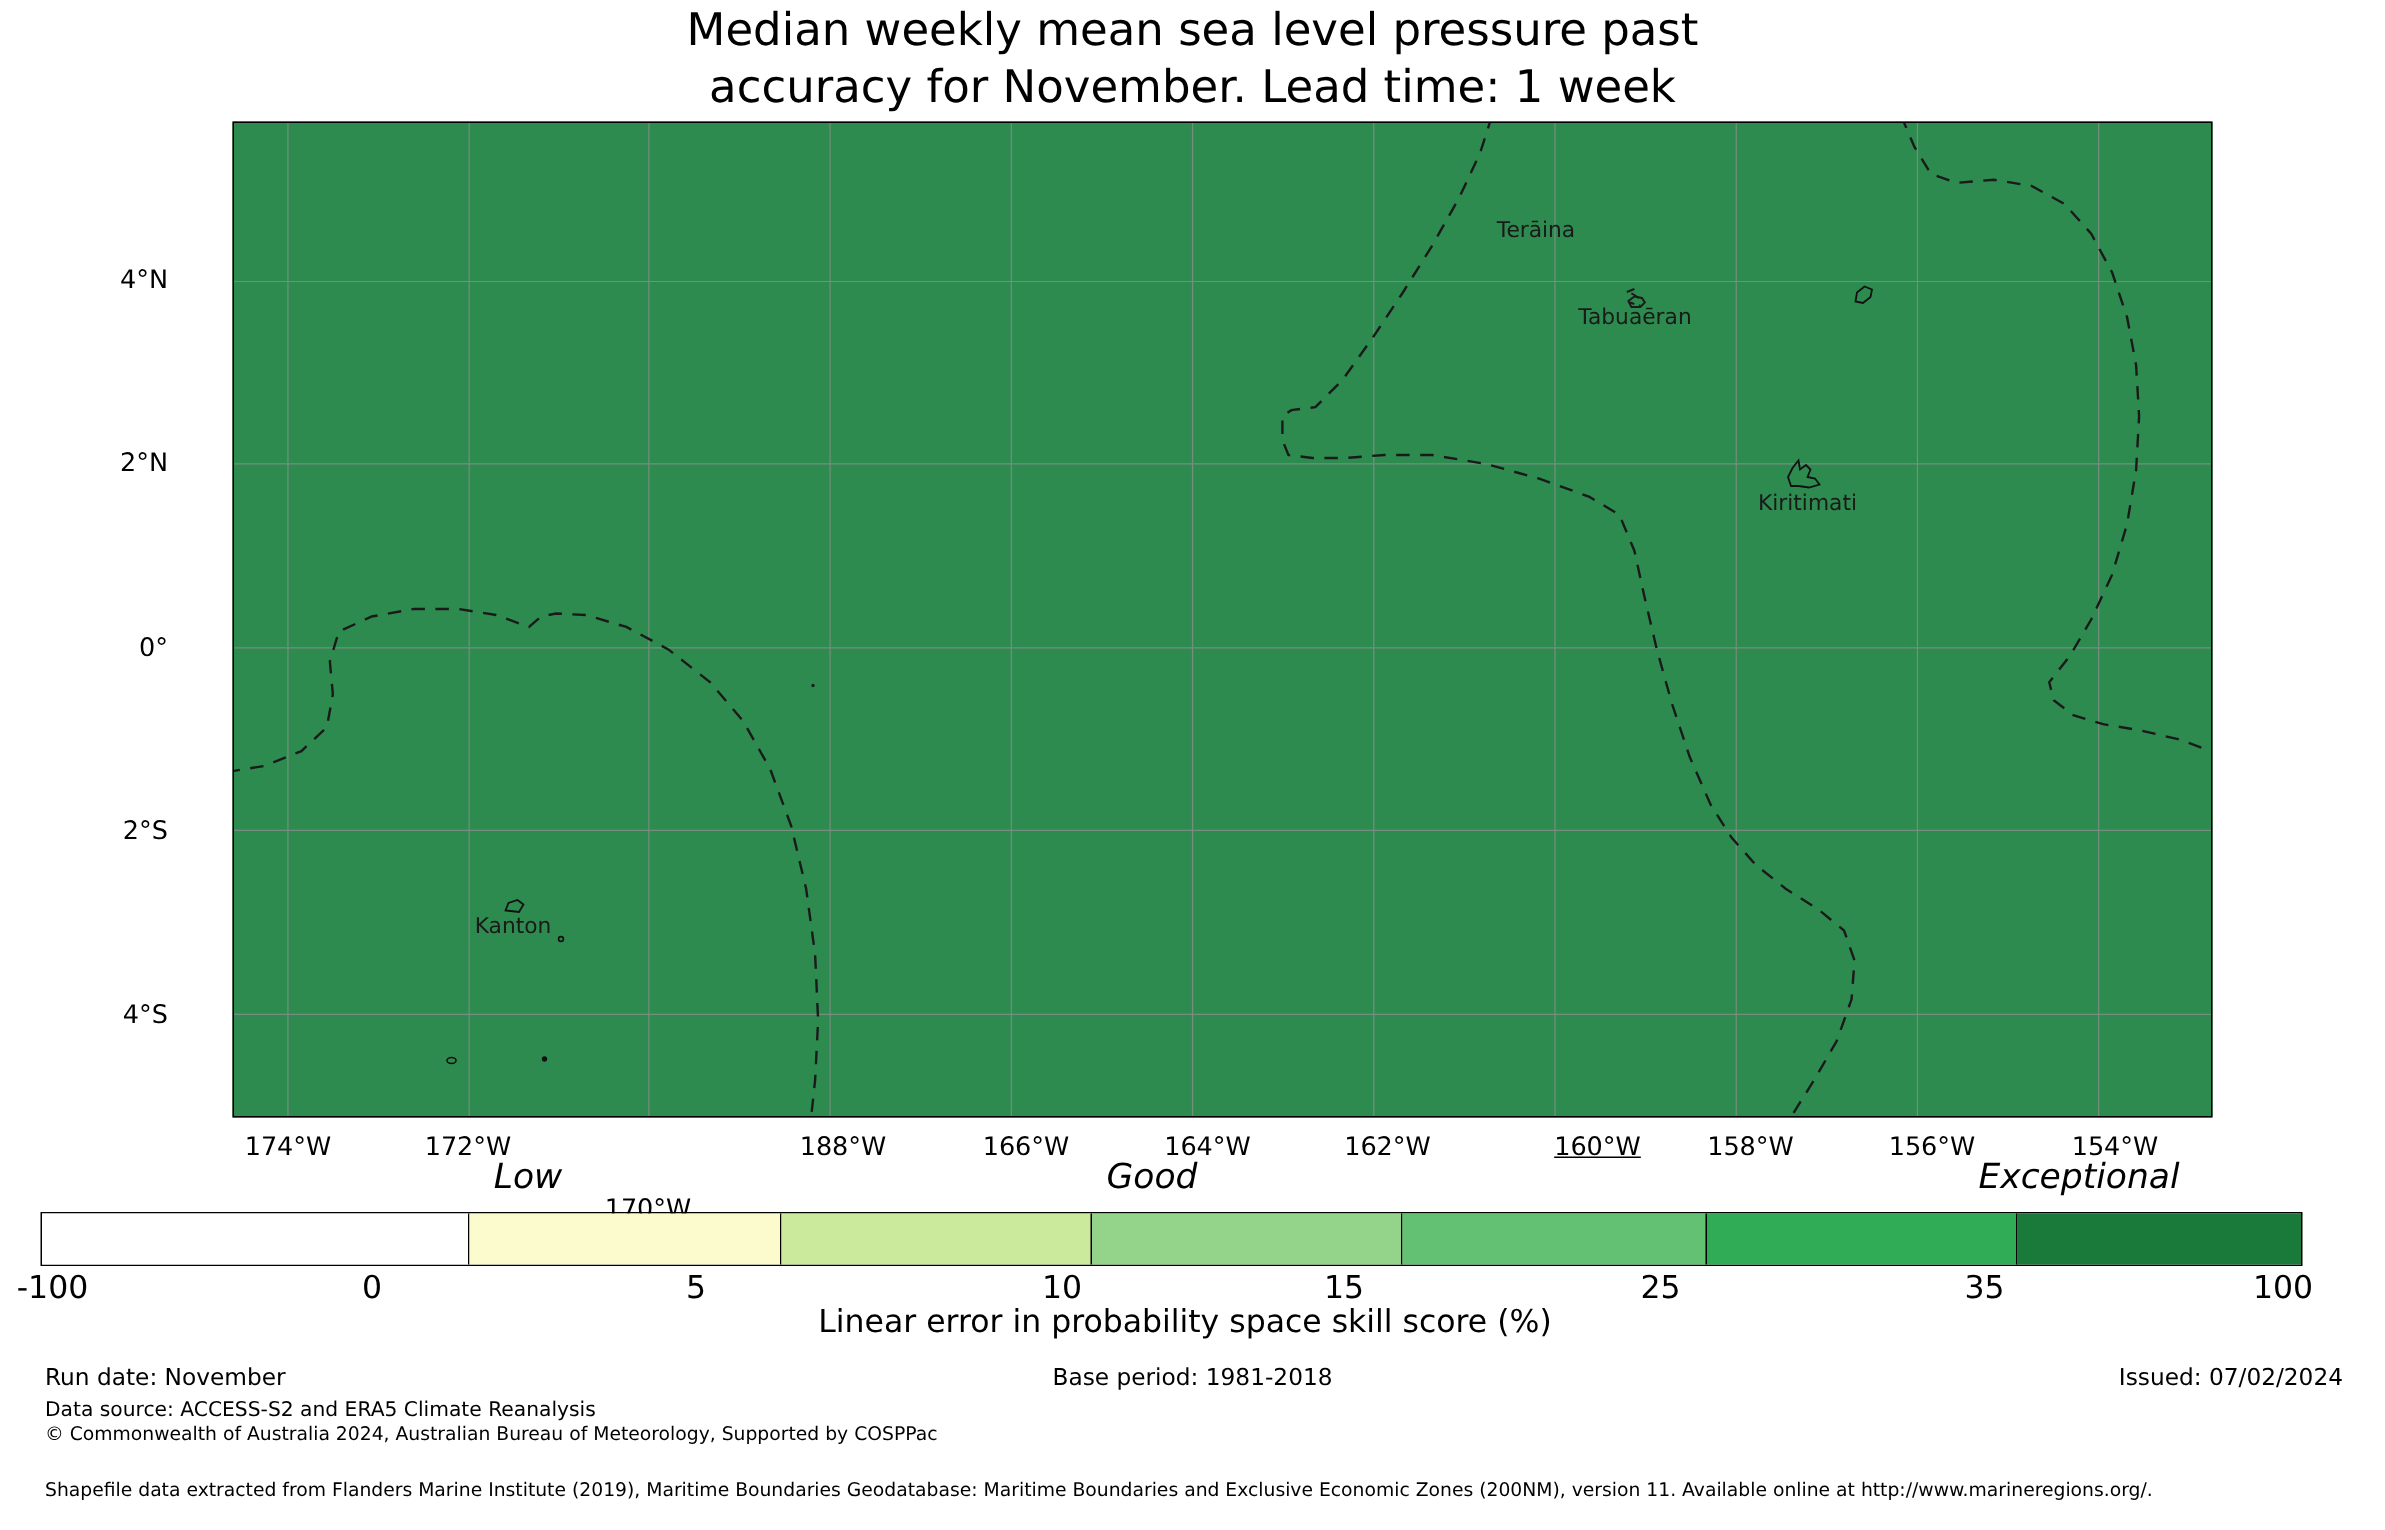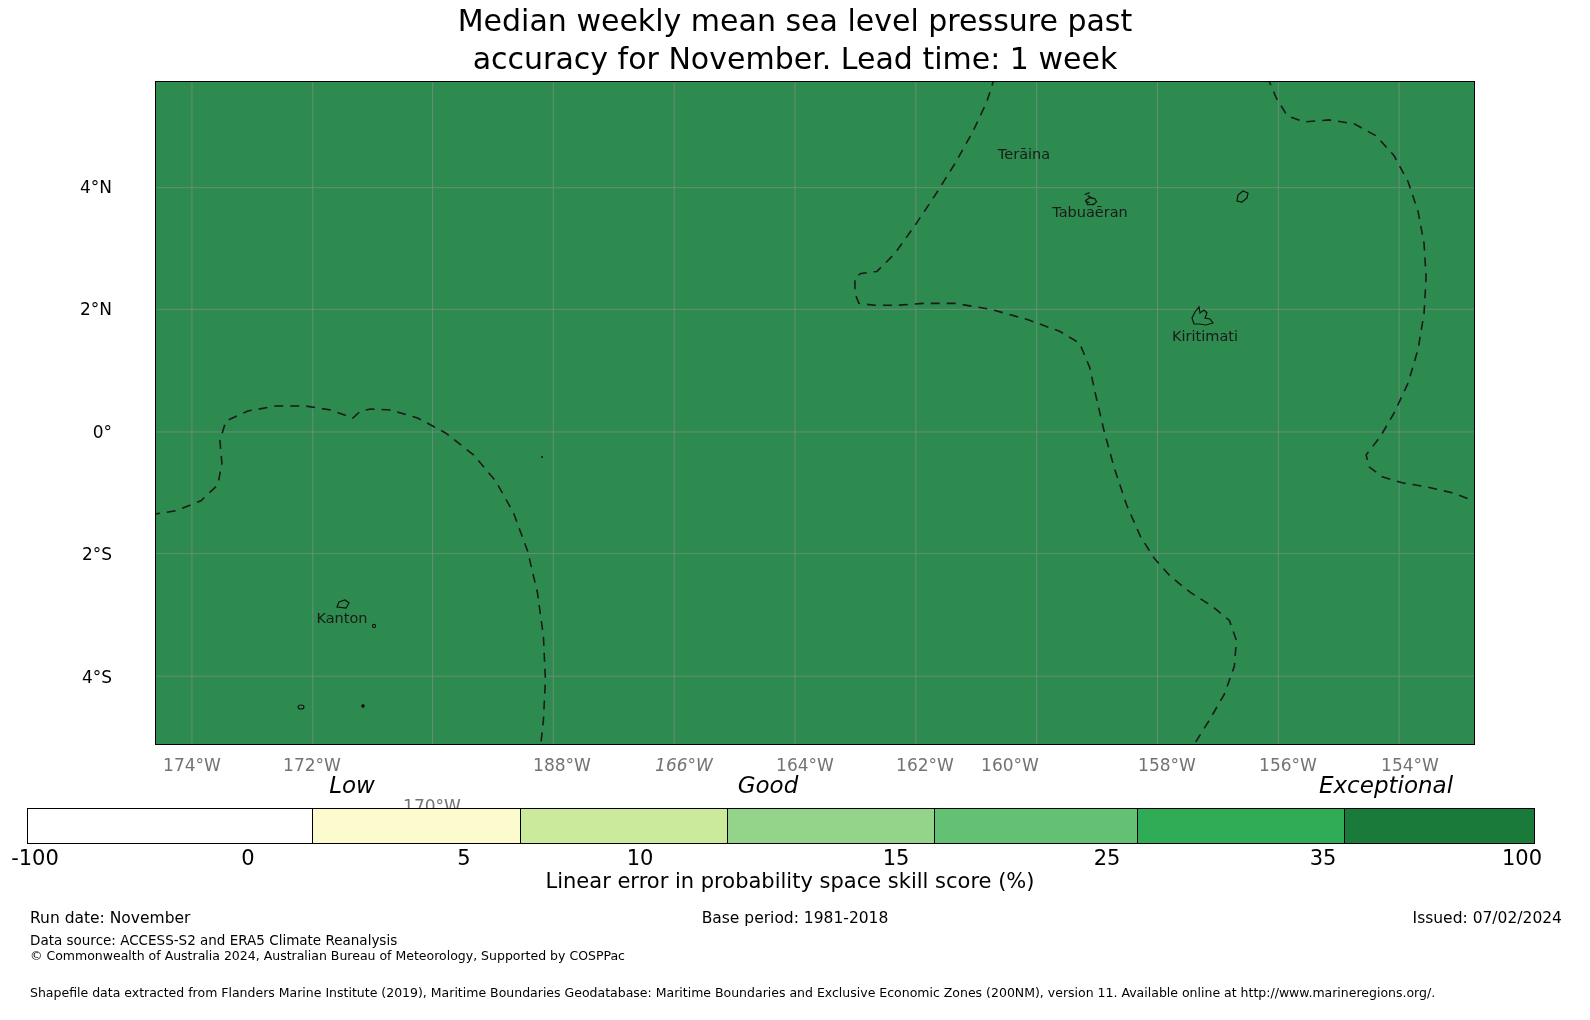--- a/index.html
+++ b/index.html
@@ -70,21 +70,21 @@
     width: 120px;
     text-align: right;
     font-size: 17px;
     color: #000;
     transform: translateY(-50%);
   }
   .xtick {
     position: absolute;
     top: 755px;
     font-size: 17px;
-    color: #737373;
+    color: #000000;
     transform: translateX(-50%);
     white-space: nowrap;
   }
 
   
   .cbar-category {
     position: absolute;
     top: 772px;
     font-size: 23px;
     color: #000;
@@ -271,24 +271,24 @@
 <div class="ytick" style="top:187px;">4°N</div>
 <div class="ytick" style="top:309px;">2°N</div>
 <div class="ytick" style="top:432px;">0°</div>
 <div class="ytick" style="top:554px;">2°S</div>
 <div class="ytick" style="top:677px;">4°S</div>
 
 <div class="xtick" style="left:192px;">174°W</div>
 <div class="xtick" style="left:312px;">172°W</div>
 <div class="xtick" style="left:432px;margin-top:41px;">170°W</div>
 <div class="xtick" style="left:562px;">188°W</div>
-<div class="xtick" style="left:684px;font-style:italic;">166°W</div>
+<div class="xtick" style="left:684px;">166°W</div>
 <div class="xtick" style="left:805px;">164°W</div>
 <div class="xtick" style="left:925px;">162°W</div>
-<div class="xtick" style="left:1010px;">160°W</div>
+<div class="xtick" style="left:1065px;text-decoration:underline;">160°W</div>
 <div class="xtick" style="left:1167px;">158°W</div>
 <div class="xtick" style="left:1288px;">156°W</div>
 <div class="xtick" style="left:1410px;">154°W</div>
 
 <div class="cbar-category" style="left:352px;">Low</div>
 <div class="cbar-category" style="left:768px;">Good</div>
 <div class="cbar-category" style="left:1386px;">Exceptional</div>
 
 <div id="colorbar">
   <div class="seg" style="flex:20;   background:#ffffff;"></div>
@@ -296,21 +296,21 @@
   <div class="seg" style="flex:14.5; background:#ccea9c;"></div>
   <div class="seg" style="flex:14.5; background:#94d48a;"></div>
   <div class="seg" style="flex:14.2; background:#63c173;"></div>
   <div class="seg" style="flex:14.5; background:#2fac55;"></div>
   <div class="seg" style="flex:13.3; background:#1a7a3a;"></div>
 </div>
 
 <div class="cbar-tick" style="left:35px;">-100</div>
 <div class="cbar-tick" style="left:248px;">0</div>
 <div class="cbar-tick" style="left:464px;">5</div>
-<div class="cbar-tick" style="left:640px;text-align:center;">10</div>
+<div class="cbar-tick" style="left:708px;text-align:center;">10</div>
 <div class="cbar-tick" style="left:896px;">15</div>
 <div class="cbar-tick" style="left:1107px;">25</div>
 <div class="cbar-tick" style="left:1323px;">35</div>
 <div class="cbar-tick" style="left:1522px;">100</div>
 
 <div id="cbar-axis-label">Linear error in probability space skill score (%)</div>
 
 <div id="footer-run-date">Run date: November</div>
 <div id="footer-data-source">Data source: ACCESS-S2 and ERA5 Climate Reanalysis</div>
 <div id="footer-copyright">© Commonwealth of Australia 2024, Australian Bureau of Meteorology, Supported by COSPPac</div>

